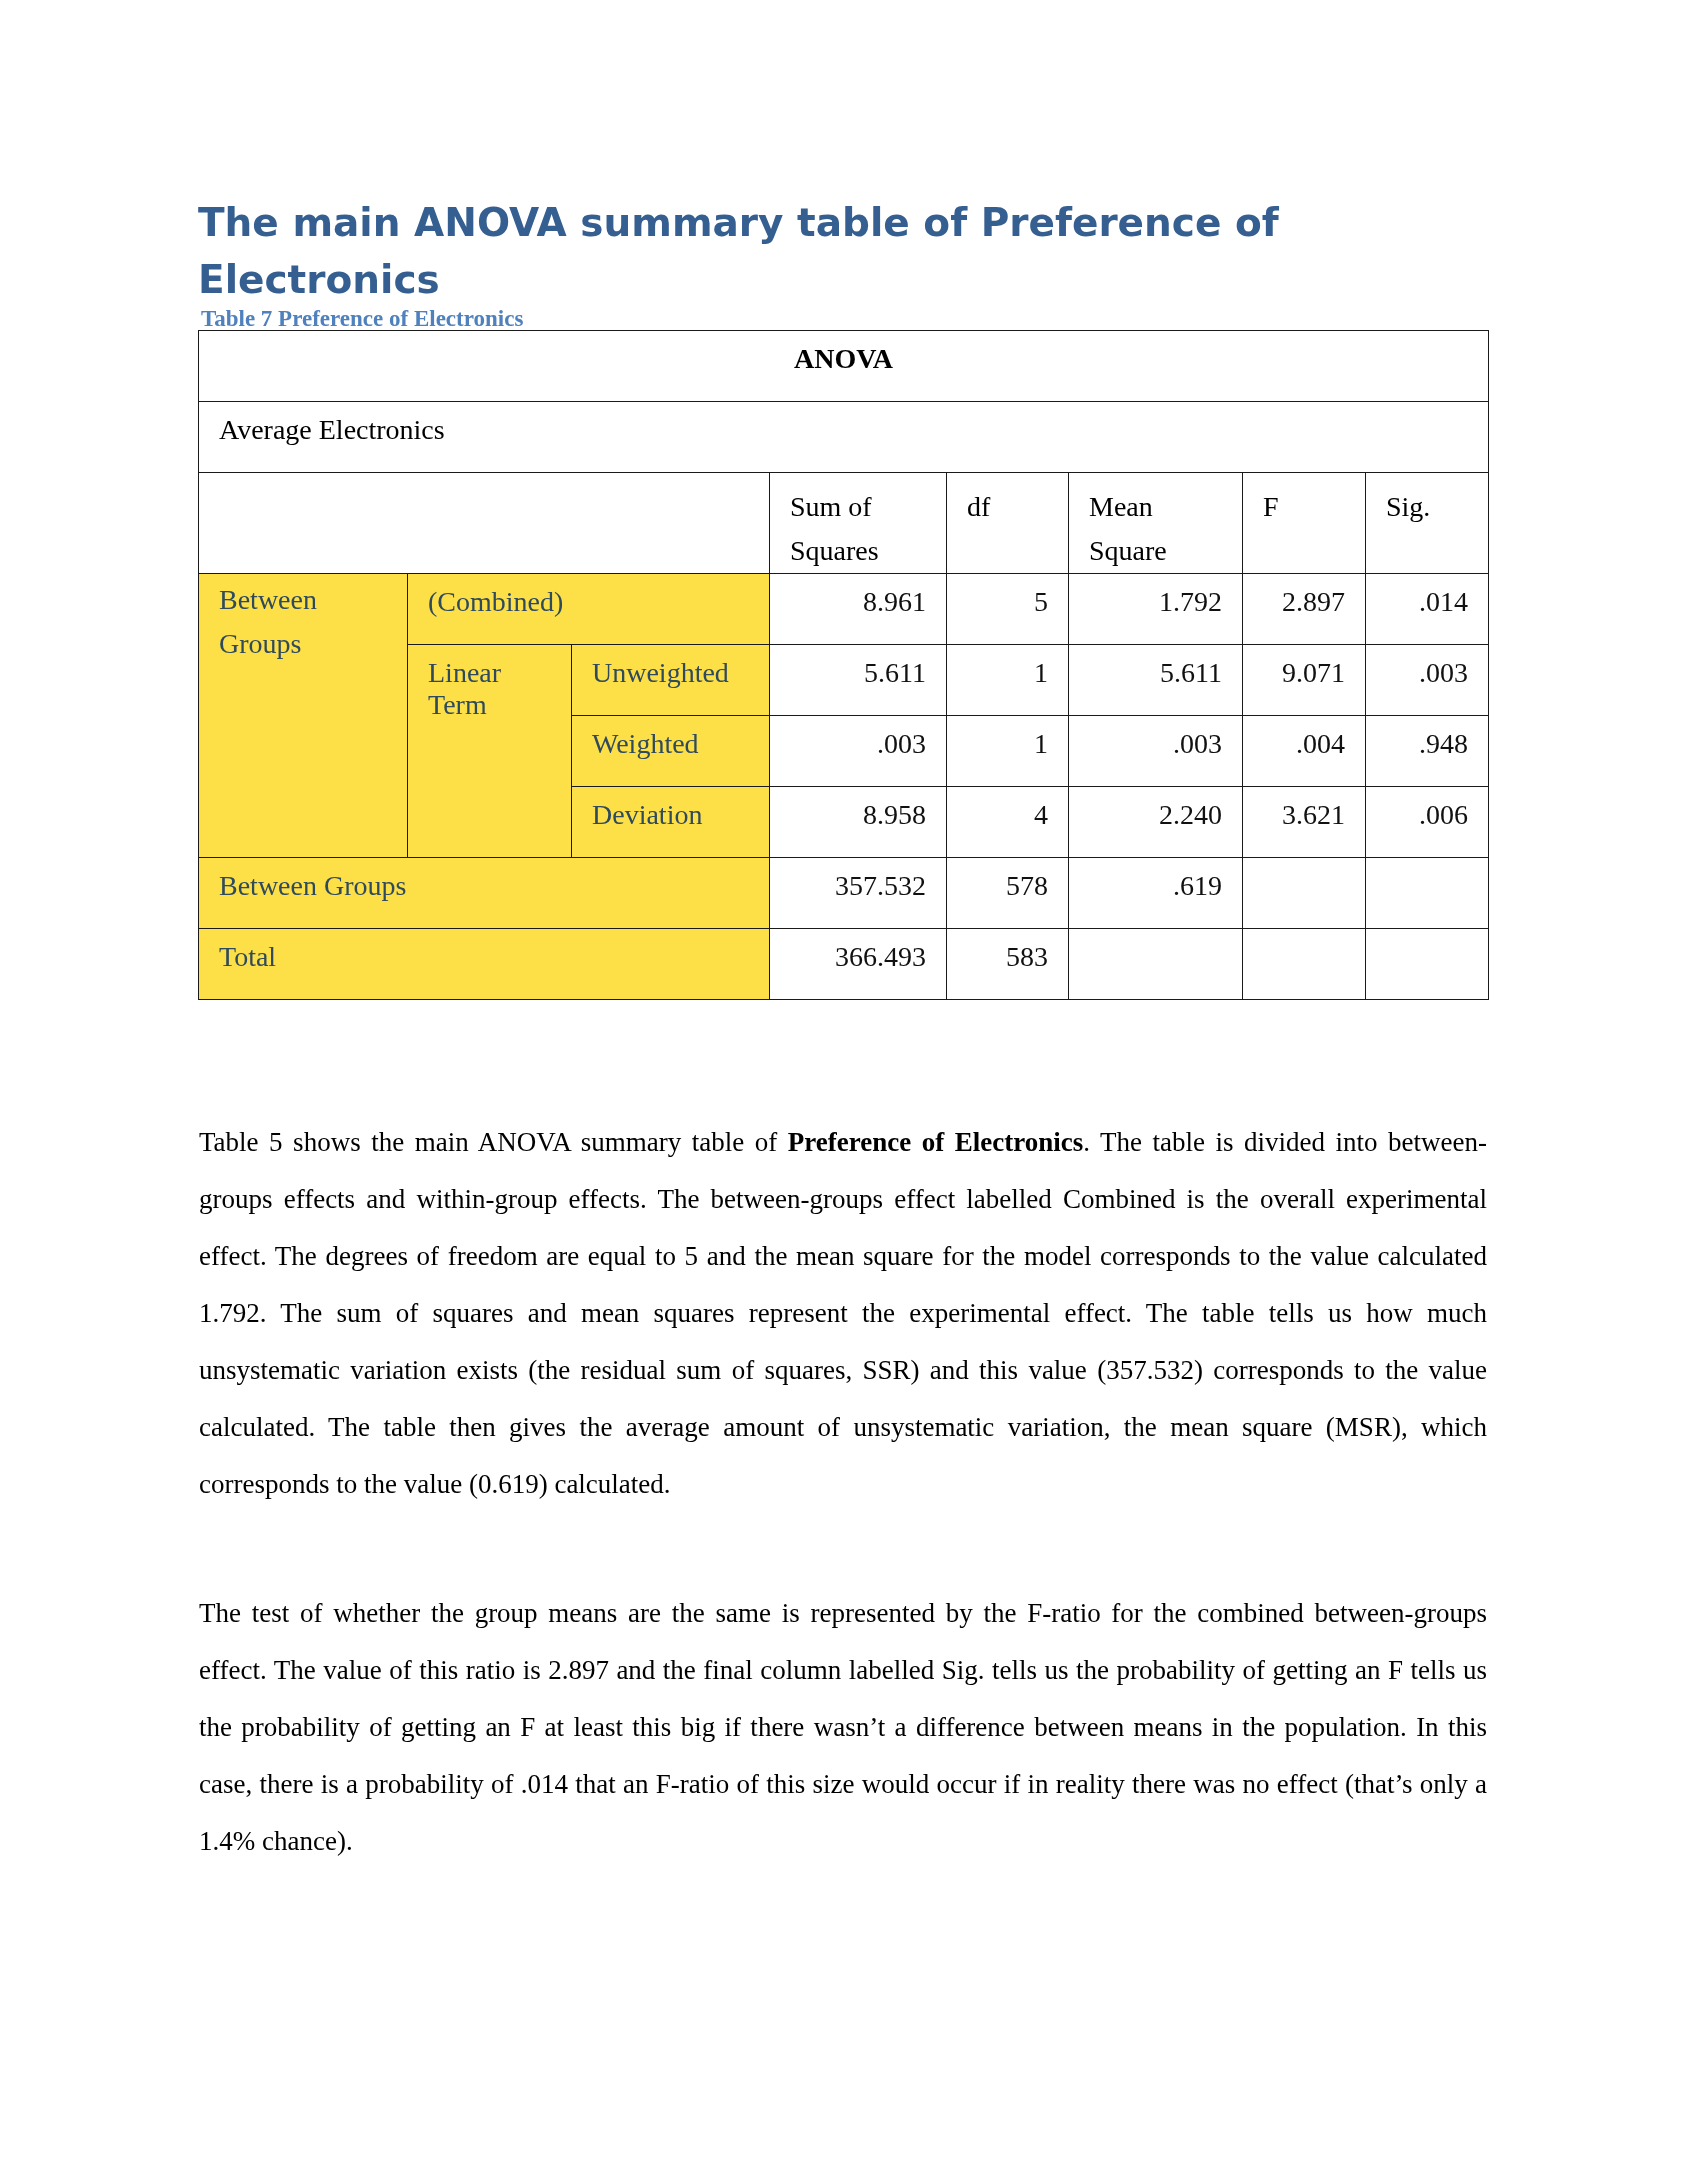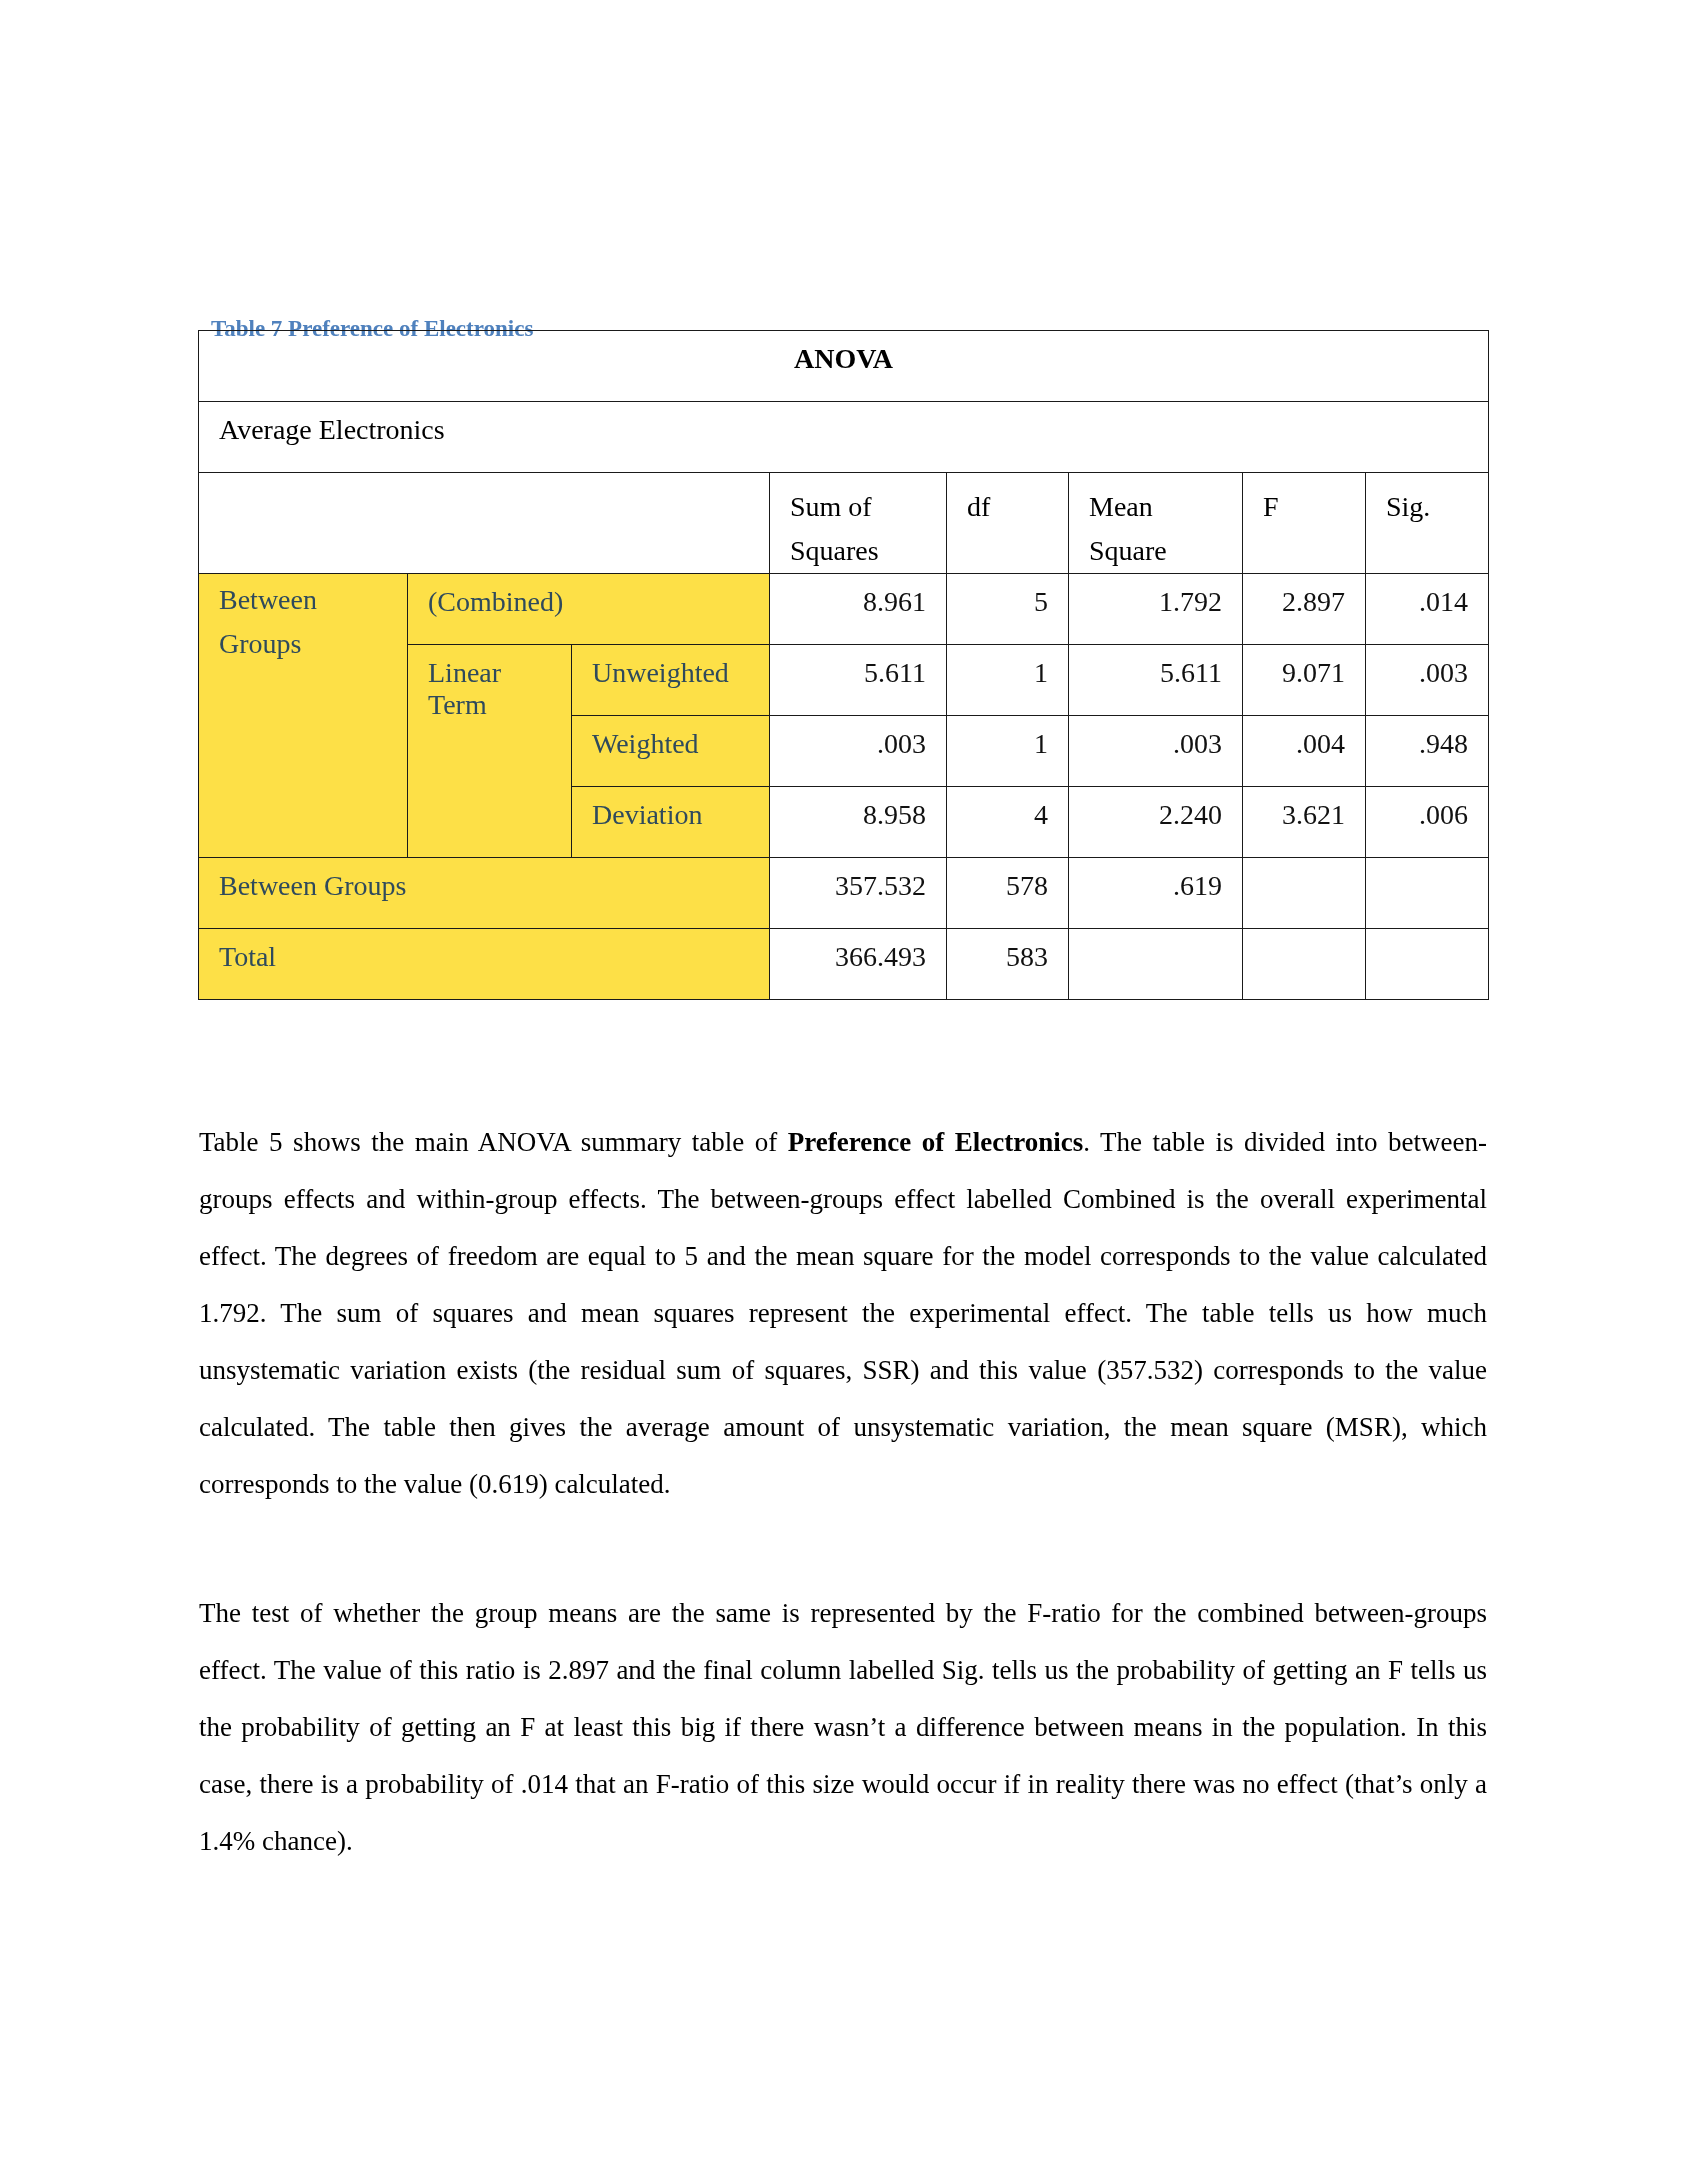--- a/index.html
+++ b/index.html
@@ -7,21 +7,21 @@
   .page { position: absolute; left: 0; top: 0; width: 1683px; height: 2178px; background: #fff; }
 
   .title {
     position: absolute; left: 198px; top: 194px; width: 1307px;
     font-family: "DejaVu Sans", sans-serif; font-weight: bold;
     font-size: 39px; line-height: 57px; color: #365F91; margin: 0;
   }
   .caption {
     position: absolute; left: 199px; top: 303px;
     font-family: "Liberation Serif", serif; font-weight: bold;
-    font-size: 23px; line-height: 28px; color: #4F81BD; margin: 12px;
+    font-size: 23px; line-height: 28px; color: #4F81BD; margin: 2px;
   }
 
   table.anova {
     position: absolute; left: 198px; top: 330px;
     border-collapse: collapse; table-layout: fixed;
     width: 1290px;
     font-family: "Liberation Serif", serif;
   }
   table.anova td {
     border: 1.5px solid #1a1a1a;
@@ -46,20 +46,21 @@
   }
   .p1 { top: 1114px; }
   .p2 { top: 1585px; }
   .para b { font-weight: bold; }
 </style>
 </head>
 <body>
 
 <div class="page">
 
+  <h1 class="title">The main ANOVA summary table of Preference of Electronics</h1>
   <p class="caption">Table 7  Preference of Electronics</p>
 
   <table class="anova">
     <colgroup>
       <col style="width:209px">
       <col style="width:164px">
       <col style="width:198px">
       <col style="width:177px">
       <col style="width:122px">
       <col style="width:174px">

